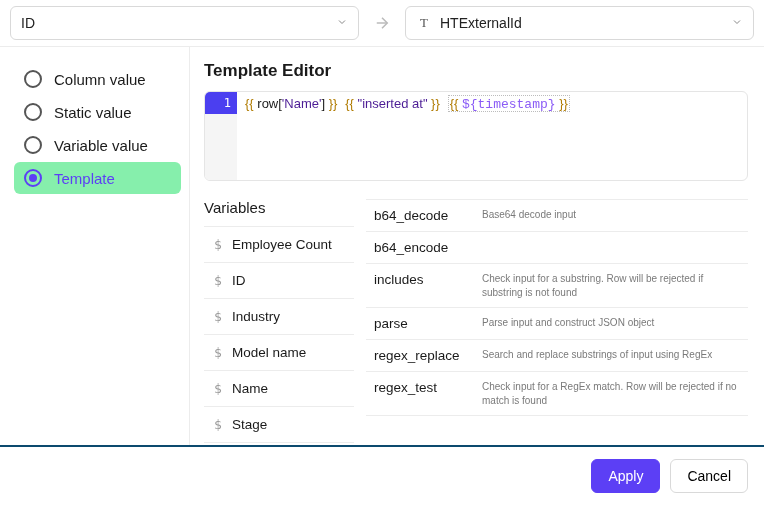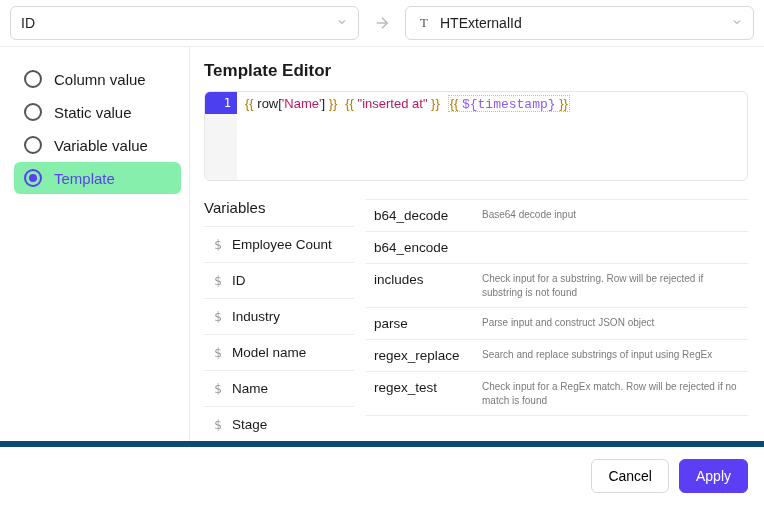--- a/index.html
+++ b/index.html
@@ -6,41 +6,41 @@
     body { width: 764px; height: 508px; background: #fff; overflow: hidden; font-size: 14px; color: #1a1a1a; }
     
     .top-row { display: flex; align-items: center; padding: 6px 10px 6px 10px; gap: 10px; border-bottom: 1px solid #ececec; }
     .top-select { flex: 1; border: 1px solid #d9d9d9; border-radius: 6px; height: 34px; display: flex; align-items: center; padding: 0 10px; justify-content: space-between; color: #222; background: #fff; }
     .top-select.target { }
     .arrow-right { color: #bbb; padding: 0 4px; display: flex; align-items: center; }
     .chev { color: #888; }
     .type-icon { width: 16px; height: 16px; display: inline-flex; align-items: center; justify-content: center; font-family: "Times New Roman", serif; font-size: 13px; color: #555; margin-right: 8px; }
     .left-label { display: flex; align-items: center; }
 
-    .main { display: flex; height: 400px; border-bottom: 6px solid #0c4a6e; justify-content: space-between; }
+    .main { display: flex; height: 400px; border-bottom: 2px solid #0c4a6e; justify-content: space-between; }
     .sidebar { width: 190px; border-right: 1px solid #ececec; padding: 16px 8px 12px 14px; }
     .radio-item { display: flex; align-items: center; gap: 12px; padding: 7px 10px; border-radius: 6px; margin-bottom: 1px; cursor: pointer; }
     .radio-item.selected { background: #86efac; }
     .radio-outer { width: 18px; height: 18px; border-radius: 50%; border: 2px solid #555; display: flex; align-items: center; justify-content: center; flex-shrink: 0; }
     .radio-item.selected .radio-outer { border-color: #5c3ff5; }
     .radio-inner { width: 8px; height: 8px; border-radius: 50%; background: #5c3ff5; display: none; }
     .radio-item.selected .radio-inner { display: block; }
     .radio-label { font-size: 15px; }
     .radio-item.selected .radio-label { color: #5c3ff5; font-weight: 500; }
 
     .content { flex: 1; padding: 14px 16px 0 14px; overflow: hidden; display: flex; flex-direction: column; }
     .section-title { font-size: 17px; font-weight: 700; margin-bottom: 10px; }
     
     .code-editor { border: 1px solid #e5e5e5; border-radius: 6px; height: 90px; display: flex; overflow: hidden; }
     .gutter { width: 32px; background: #f5f5f5; text-align: right; }
     .line-num { background: #4b3ff0; color: #fff; font-size: 12px; padding: 4px 6px 4px 0; font-family: ui-monospace, Menlo, Consolas, monospace; }
     .code-area { padding: 4px 8px; font-family: ui-monospace, Menlo, Consolas, monospace; font-size: 13px; white-space: nowrap; }
     .tok-br { color: #b07b00; }
     .tok-key { color: #1a1a1a; }
-    .tok-str { color: #be185d; }
+    .tok-str { color: #4c1d95; }
     .tok-var { color: #8b5cf6; font-family: Liberation Mono, monospace; }
     .tok-outer { border: 1px dotted #bcbcbc; padding: 0 1px; }
 
     .lists { display: flex; gap: 12px; margin-top: 18px; flex: 1; overflow: hidden; }
     .list-col { display: flex; flex-direction: column; }
     .list-col.variables { width: 150px; }
     .list-col.functions { flex: 1; }
     .list-header { font-size: 15px; margin-bottom: 10px; }
     .list-body-wrap { position: relative; flex: 1; overflow: hidden; }
     .list-body { border-top: 1px solid #ececec; height: 100%; overflow: hidden; }
@@ -180,22 +180,22 @@
               </div>
             </div>
 
         </div>
       </div>
     </div>
   </div>
 </div>
 
 <div class="footer">
+  <button class="btn primary">Apply</button>
   <button class="btn">Cancel</button>
-  <button class="btn primary">Apply</button>
 </div>
 
 <div class="bottom-row">
   
   
   
   
 </div>
 
 </body></html>

